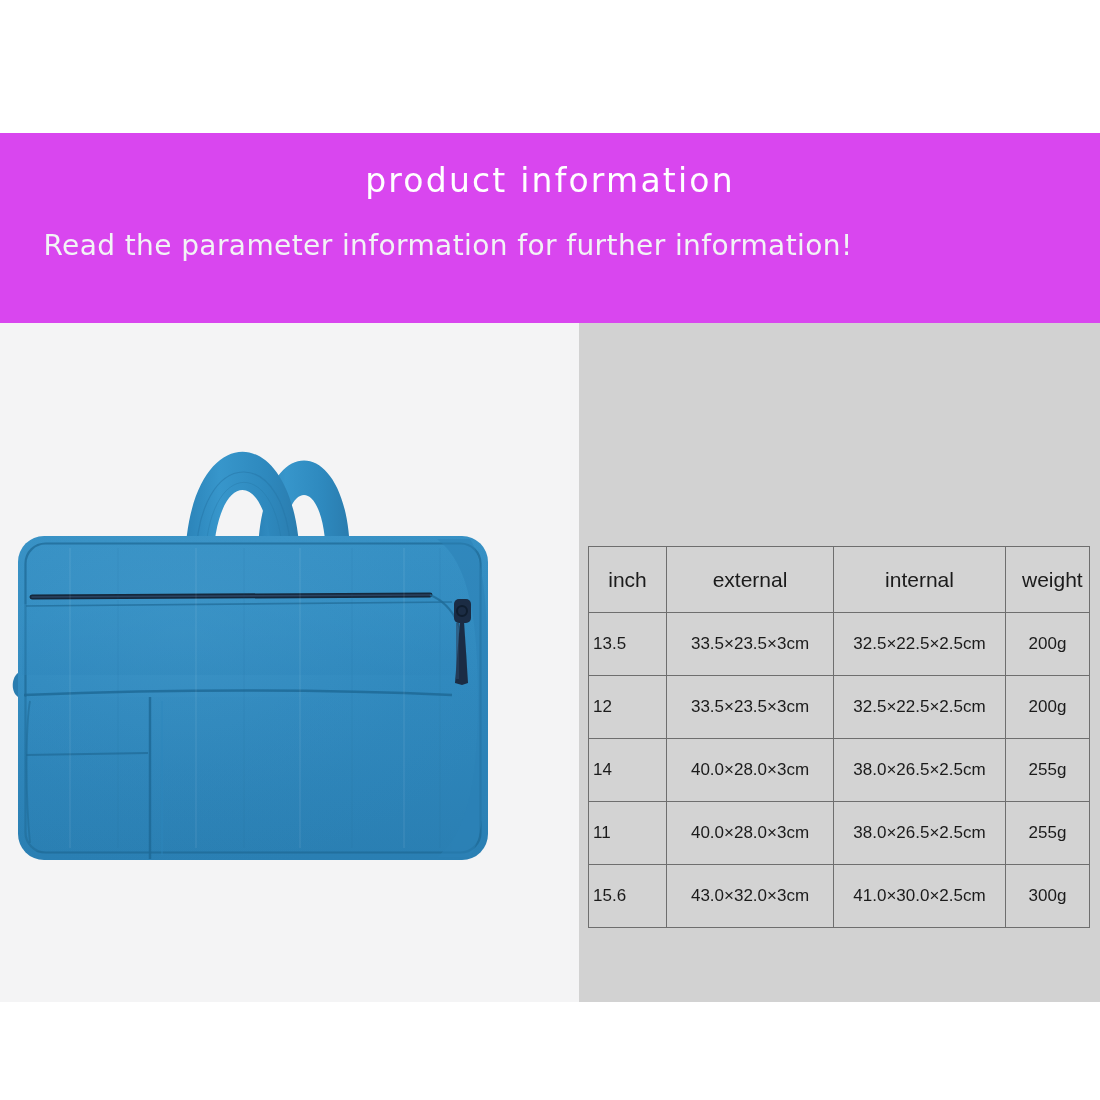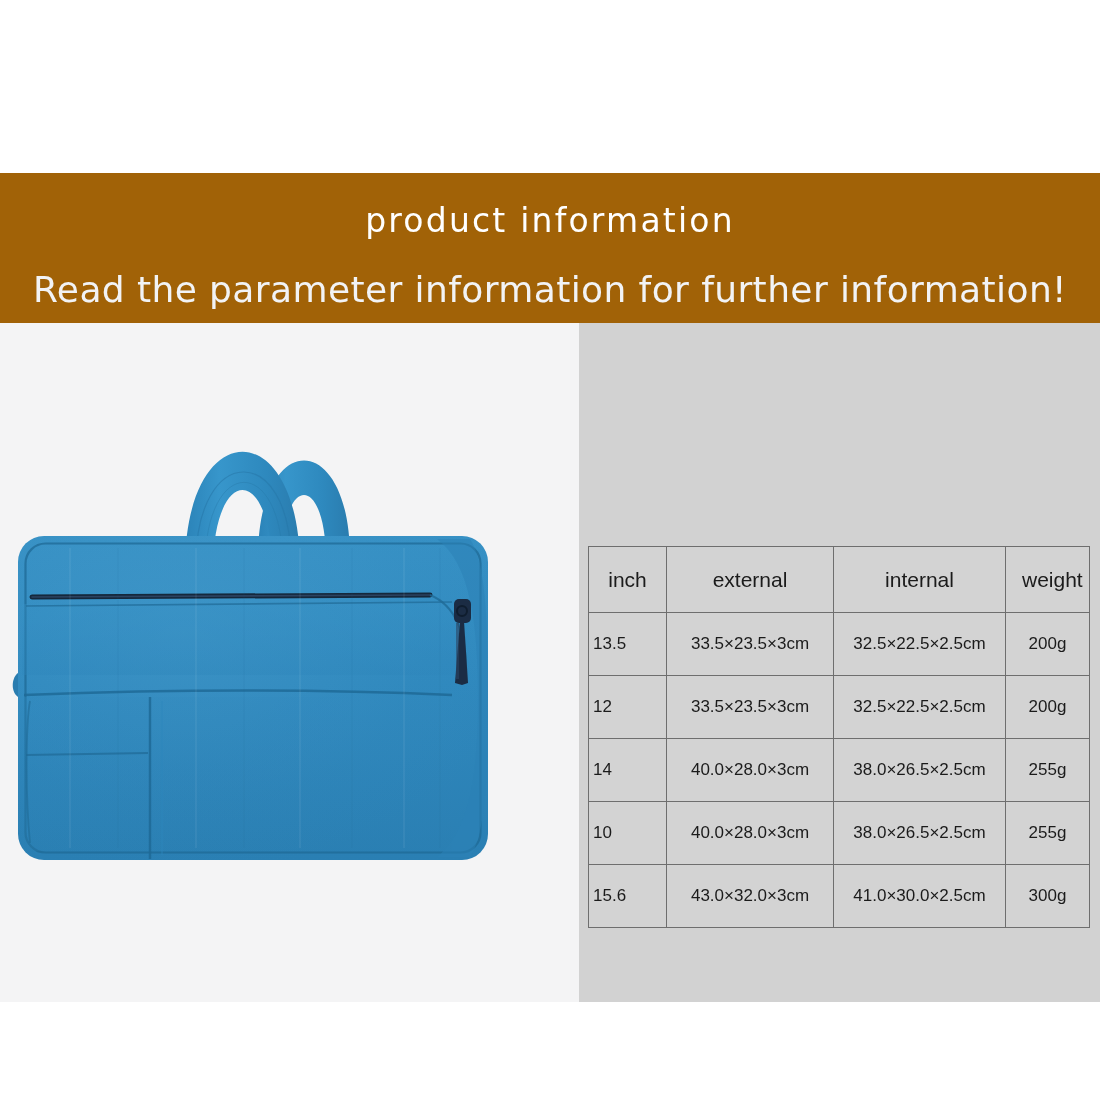--- a/index.html
+++ b/index.html
@@ -20,45 +20,44 @@
     background: #ffffff;
   }
 
   
   #banner {
     position: absolute;
     left: 0;
     top: 133px;
     width: 1100px;
     height: 190px;
-    background: #a16207;
+    background: #d946ef;
     overflow: hidden;
-    margin-top: 40px;
   }
   #banner-title {
     position: absolute;
     left: 0;
     top: 28px;
     width: 1100px;
     text-align: center;
     color: #ffffff;
     font-size: 33px;
     font-weight: 400;
     letter-spacing: 2.2px;
     font-family: "DejaVu Sans", sans-serif;
     white-space: nowrap;
   }
   #banner-subtitle {
     position: absolute;
     left: 0;
     top: 96px;
-    width: 1100px;
+    width: 896px;
     text-align: center;
     color: #f2f3f5;
-    font-size: 36px;
+    font-size: 28px;
     font-weight: 400;
     letter-spacing: 0.4px;
     font-family: "DejaVu Sans", sans-serif;
     white-space: nowrap;
   }
 
   
   #content {
     position: absolute;
     left: 0;
@@ -293,21 +292,21 @@
               <td>32.5×22.5×2.5cm</td>
               <td>200g</td>
             </tr>
             <tr>
               <td class="col-inch">14</td>
               <td>40.0×28.0×3cm</td>
               <td>38.0×26.5×2.5cm</td>
               <td>255g</td>
             </tr>
             <tr>
-              <td class="col-inch">10</td>
+              <td class="col-inch">11</td>
               <td>40.0×28.0×3cm</td>
               <td>38.0×26.5×2.5cm</td>
               <td>255g</td>
             </tr>
             <tr>
               <td class="col-inch">15.6</td>
               <td>43.0×32.0×3cm</td>
               <td>41.0×30.0×2.5cm</td>
               <td>300g</td>
             </tr>

